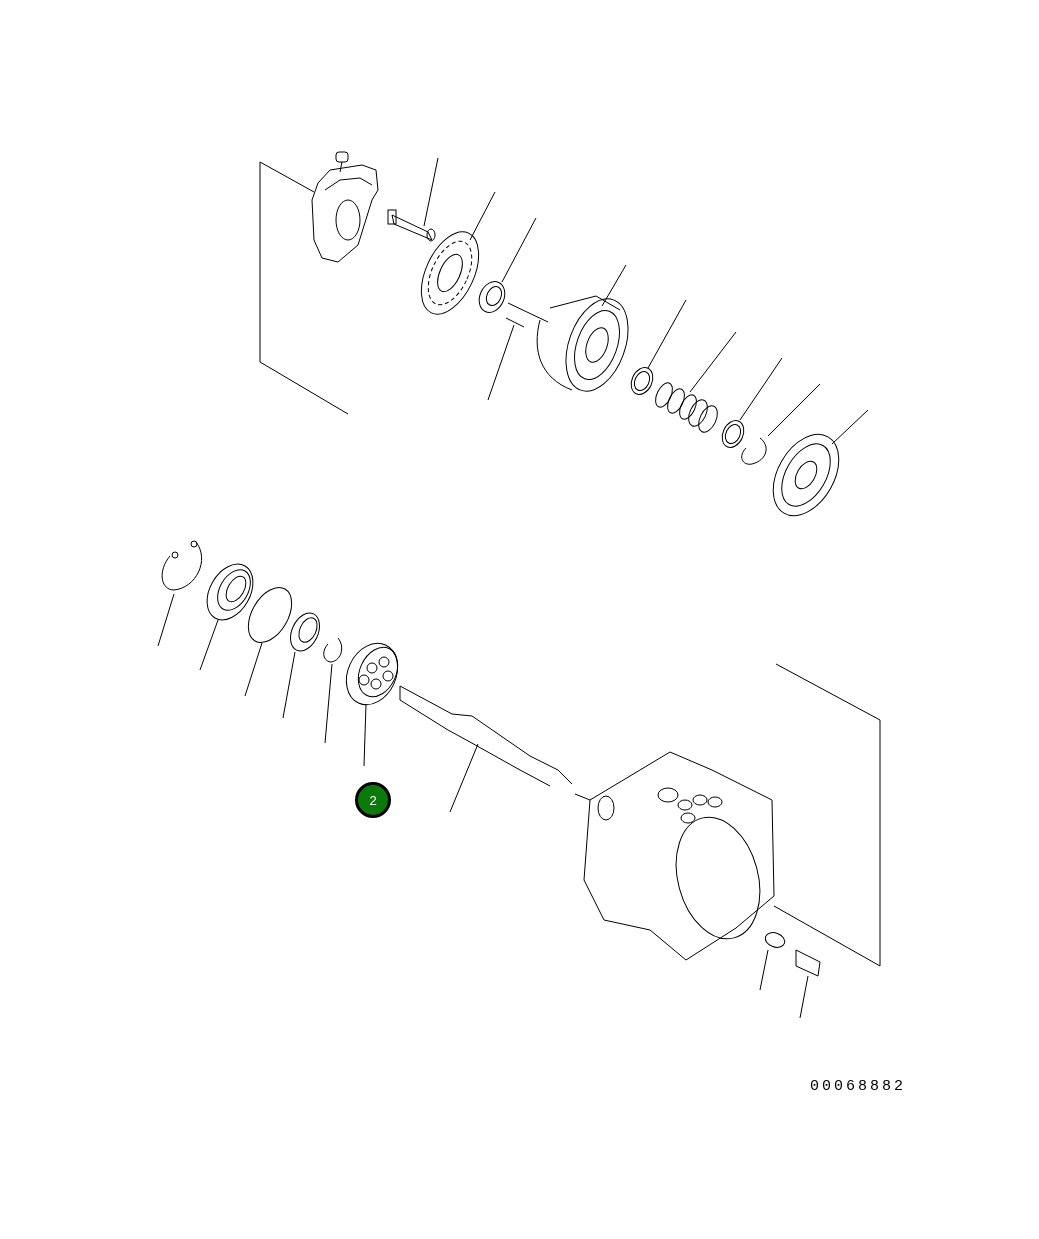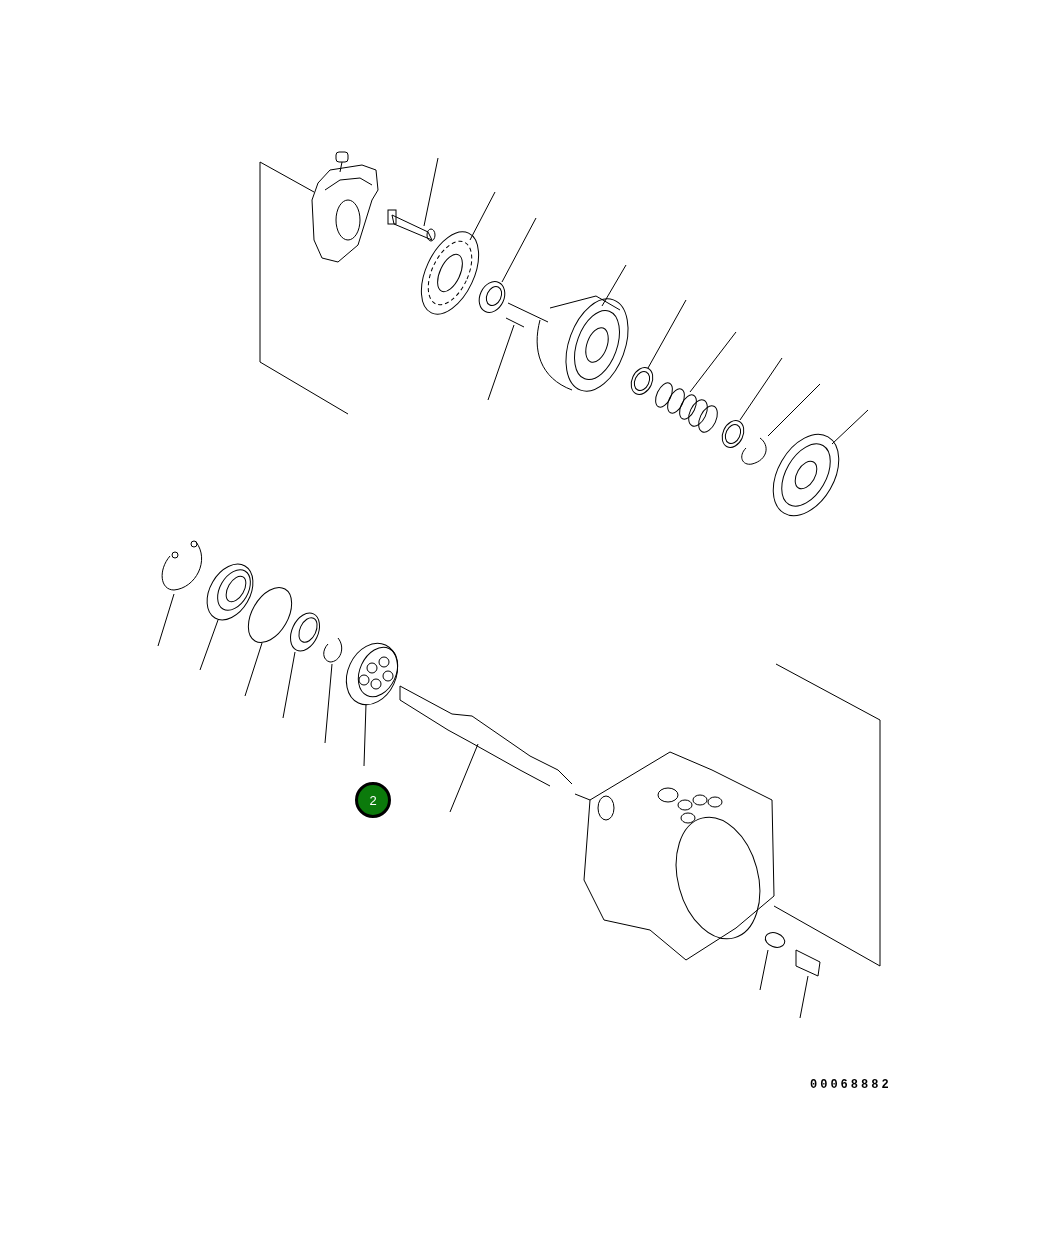--- a/index.html
+++ b/index.html
@@ -1,19 +1,19 @@
 <!DOCTYPE html>
 <html><head>
 <meta charset="utf-8">
 <style>
   html, body { margin: 0; padding: 0; background: #ffffff; }
   body { width: 1039px; height: 1239px; position: relative; overflow: hidden; font-family: "Liberation Sans", sans-serif; }
   #diagram { position: absolute; left: 0; top: 0; width: 1039px; height: 1239px; }
   .callout { position: absolute; width: 36px; height: 36px; border-radius: 50%; background: #0b7a0b; border: 3px solid #000; box-sizing: border-box; color: #fff; font-size: 13px; display: flex; align-items: center; justify-content: center; cursor: pointer; }
-  .drawing-no { position: absolute; font-family: "Liberation Mono", monospace; font-size: 12px; letter-spacing: 3px; color: #000; font-weight: bold; }
+  .drawing-no { position: absolute; font-family: "Liberation Mono", monospace; font-size: 15px; letter-spacing: 3px; color: #000; }
 </style>
 </head>
 <body>
 
 <svg id="diagram" viewBox="0 0 1039 1239" xmlns="http://www.w3.org/2000/svg" fill="none" stroke="#000" stroke-width="1">
 
   <g>
     <polyline points="314,192 260,162 260,362 348,414"></polyline>
   </g>
 

